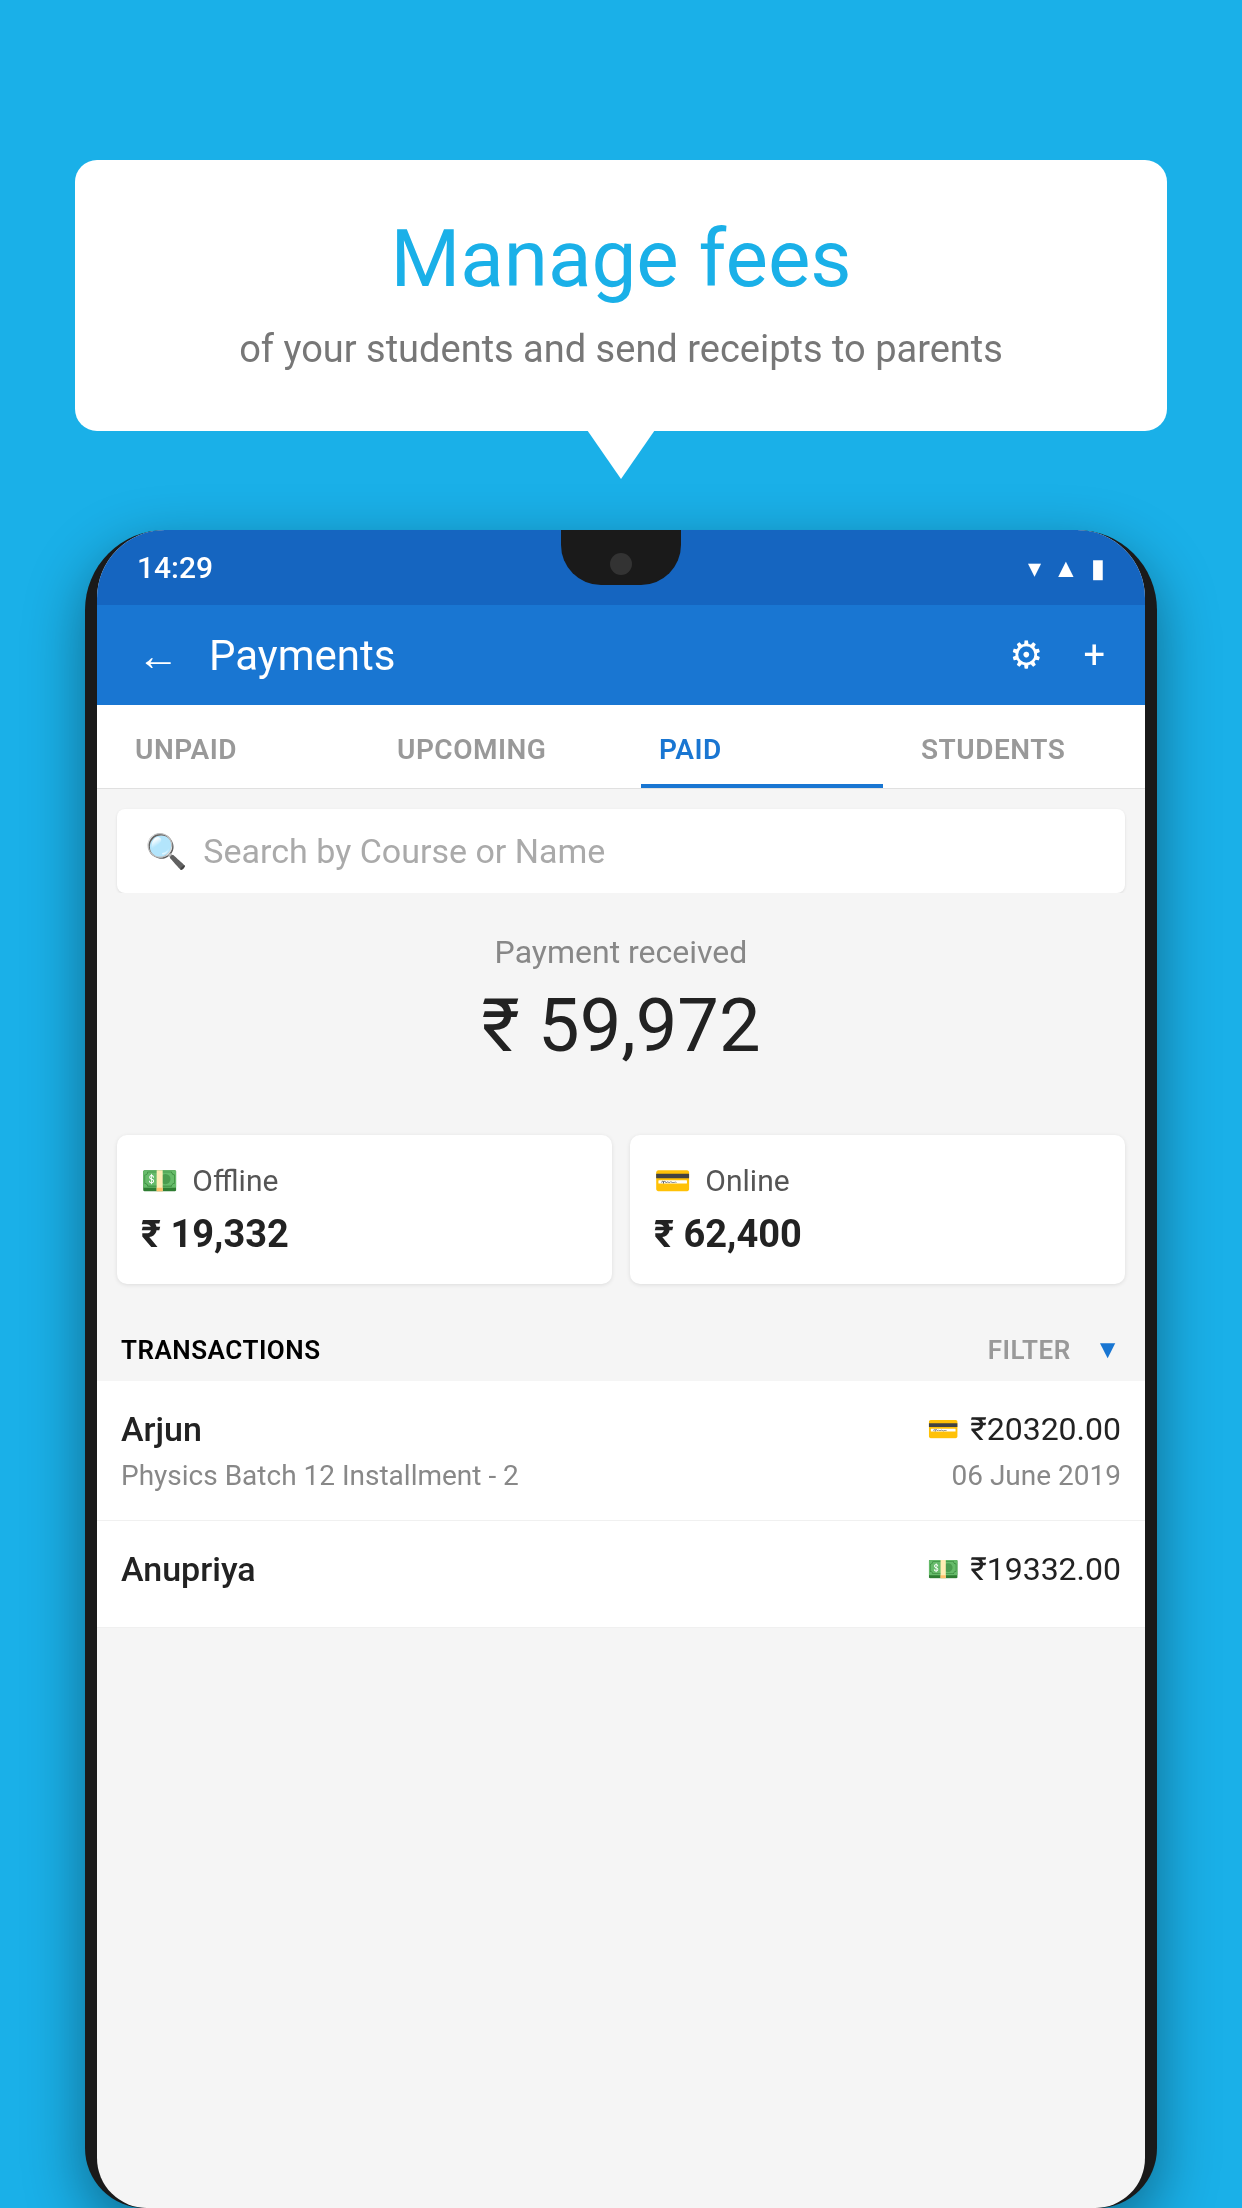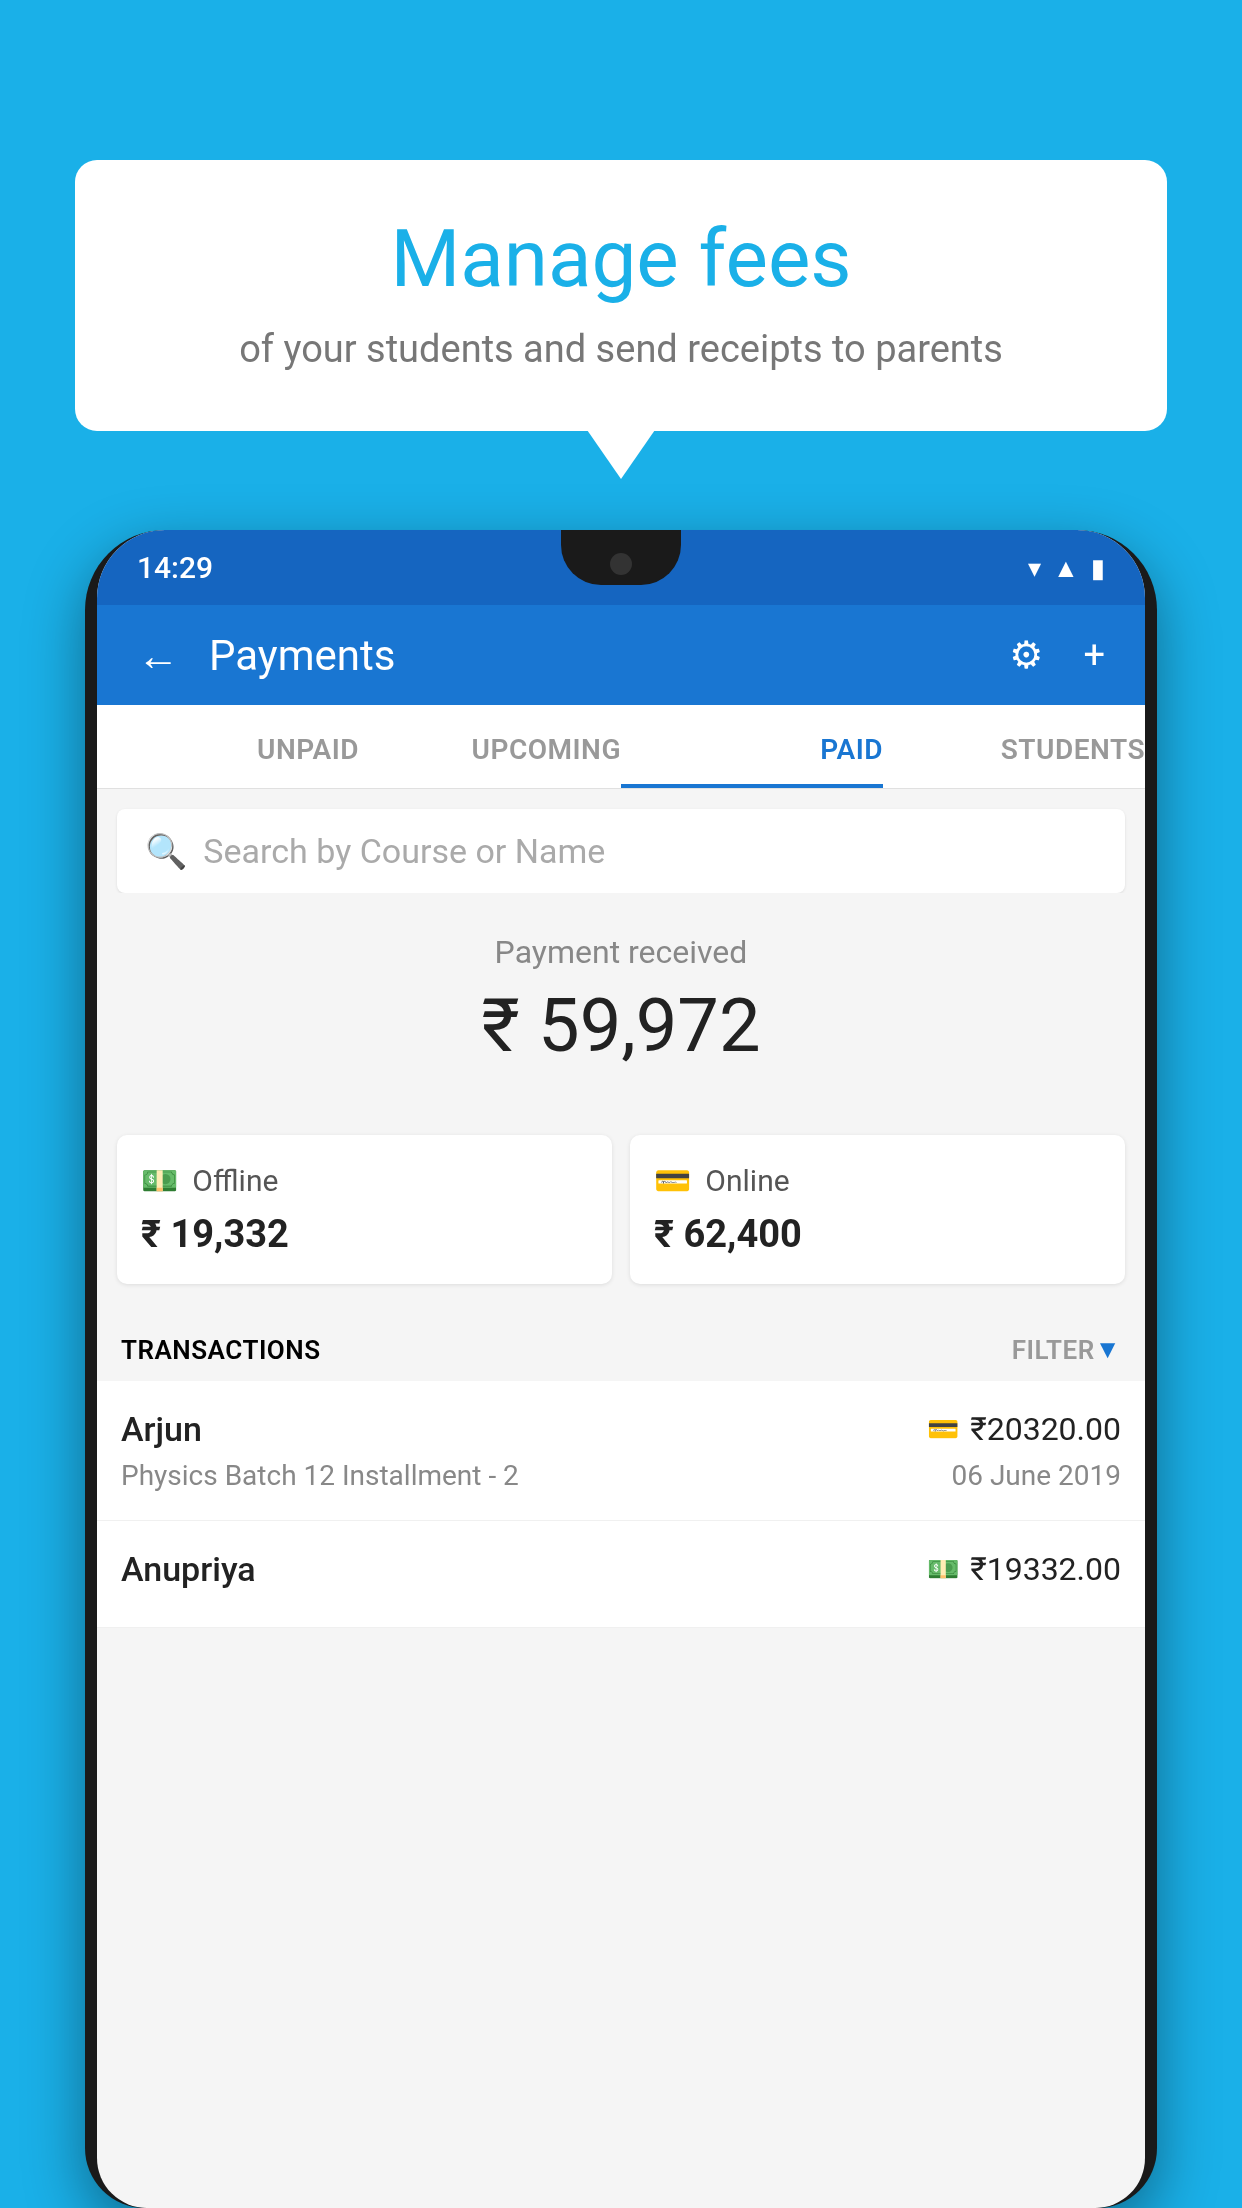--- a/index.html
+++ b/index.html
@@ -157,28 +157,29 @@
 
     
     .tab-bar {
       background: white;
       display: flex;
       border-bottom: 1px solid #e0e0e0;
     }
 
     .tab-item {
       flex: 1;
-      text-align: right;
-      padding: 28px 0 22px;
+      text-align: left;
+      padding: 28px 18px 22px;
       font-size: 28px;
       font-weight: 600;
       color: #999;
       letter-spacing: 0.5px;
       cursor: pointer;
       position: relative;
+      margin-left: 20px;
     }
 
     .tab-item.active {
       color: #1976d2;
     }
 
     .tab-item.active::after {
       content: '';
       position: absolute;
       bottom: 0;
@@ -287,21 +288,21 @@
     .transactions-label {
       font-size: 26px;
       color: #000000;
       font-weight: 600;
       letter-spacing: 0.5px;
     }
 
     .filter-btn {
       display: flex;
       align-items: center;
-      gap: 0;
+      gap: 24px;
       font-size: 26px;
       color: #999;
       font-weight: 600;
       letter-spacing: 0.5px;
       cursor: pointer;
     }
 
     .filter-icon {
       color: #1976d2;
       font-size: 26px;

